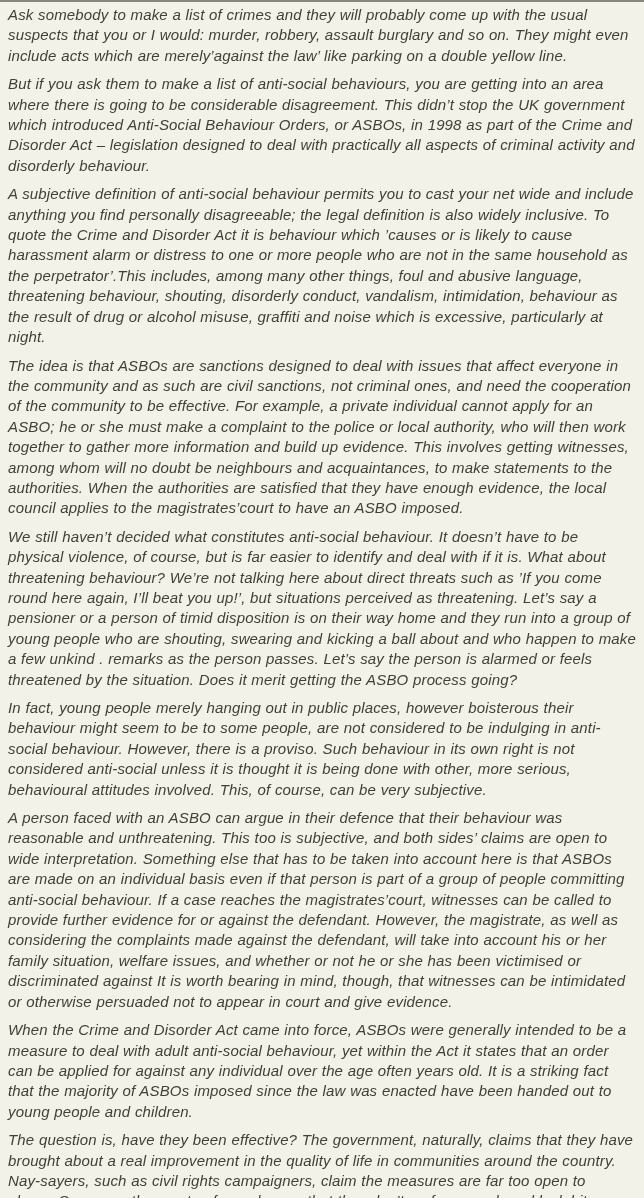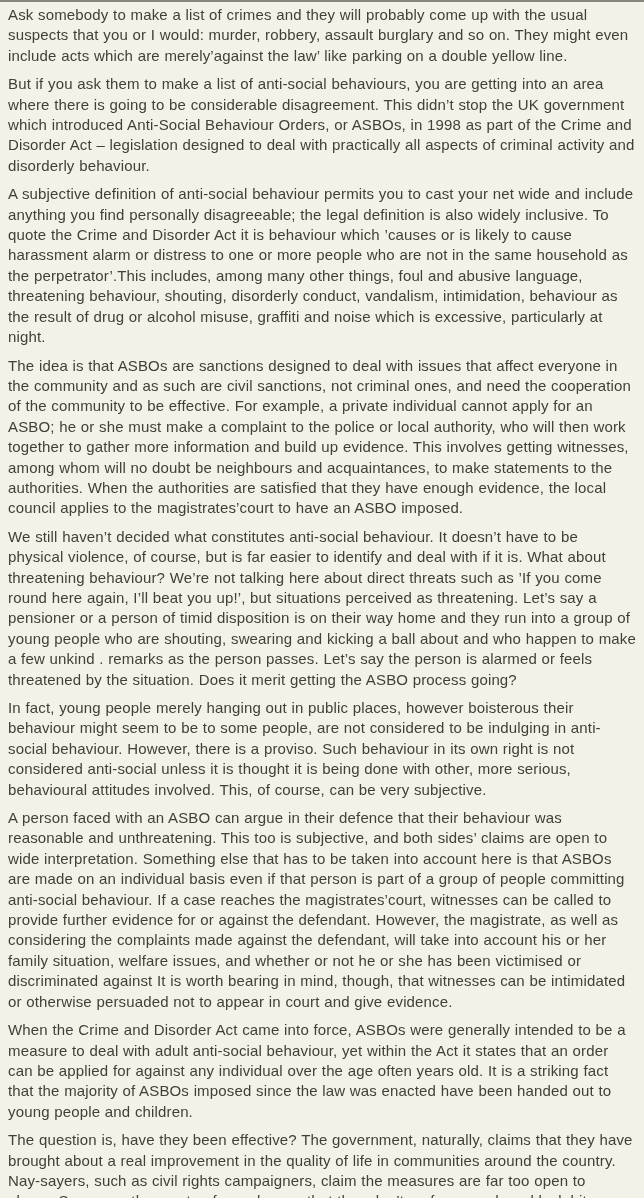--- a/index.html
+++ b/index.html
@@ -18,20 +18,21 @@
     padding: 3px 8px 0 8px;
     font-family: "Liberation Sans", "DejaVu Sans", sans-serif;
     font-size: 15px;
     line-height: 20.4px;
     color: var(--text-color, #413f38);
     letter-spacing: 0.01em;
   }
   .para {
     margin: 0 0 8px 0;
     word-spacing: 0.02em;
+    font-style: italic;
   }
 </style>
 </head>
 <body>
 
 <main class="doc">
   <p class="para">Ask somebody to make a list of crimes and they will probably come up with the usual suspects that you or I would: murder, robbery, assault burglary and so on. They might even include acts which are merely’against the law’ like parking on a double yellow line.</p>
   <p class="para">But if you ask them to make a list of anti-social behaviours, you are getting into an area where there is going to be considerable disagreement. This didn’t stop the UK government which introduced Anti-Social Behaviour Orders, or ASBOs, in 1998 as part of the Crime and Disorder Act – legislation designed to deal with practically all aspects of criminal activity and disorderly behaviour.</p>
   <p class="para">A subjective definition of anti-social behaviour permits you to cast your net wide and include anything you find personally disagreeable; the legal definition is also widely inclusive. To quote the Crime and Disorder Act it is behaviour which ’causes or is likely to cause harassment alarm or distress to one or more people who are not in the same household as the perpetrator’.This includes, among many other things, foul and abusive language, threatening behaviour, shouting, disorderly conduct, vandalism, intimidation, behaviour as the result of drug or alcohol misuse, graffiti and noise which is excessive, particularly at night.</p>
   <p class="para">The idea is that ASBOs are sanctions designed to deal with issues that affect everyone in the community and as such are civil sanctions, not criminal ones, and need the cooperation of the community to be effective. For example, a private individual cannot apply for an ASBO; he or she must make a complaint to the police or local authority, who will then work together to gather more information and build up evidence. This involves getting witnesses, among whom will no doubt be neighbours and acquaintances, to make statements to the authorities. When the authorities are satisfied that they have enough evidence, the local council applies to the magistrates’court to have an ASBO imposed.</p>

